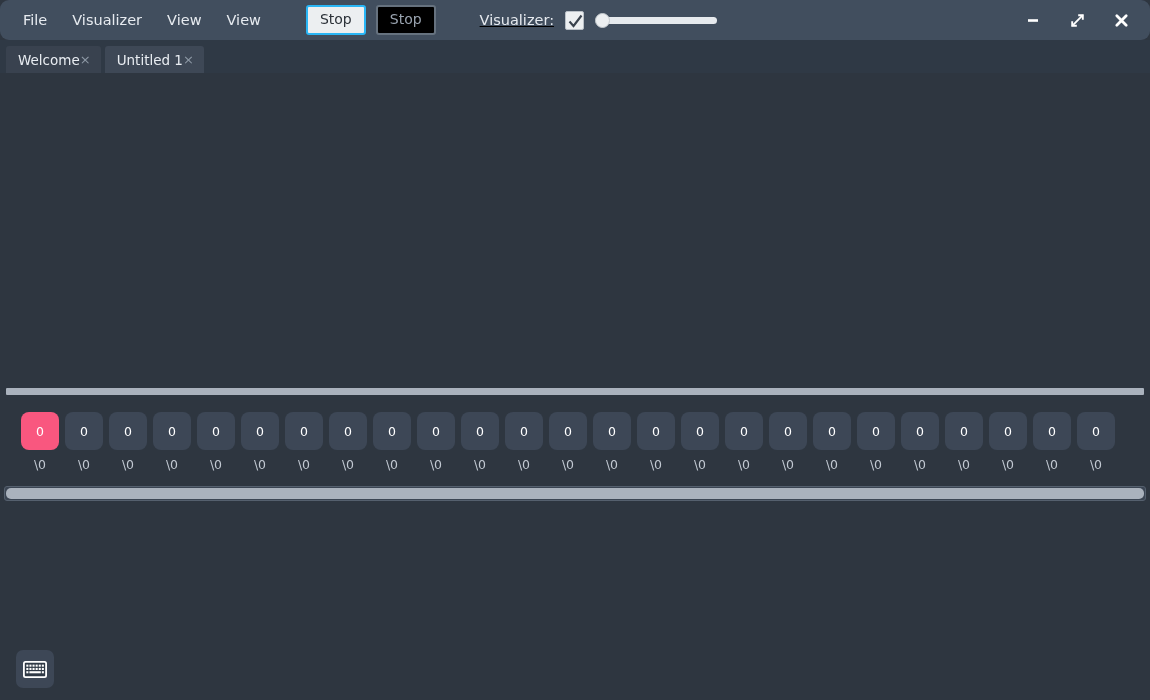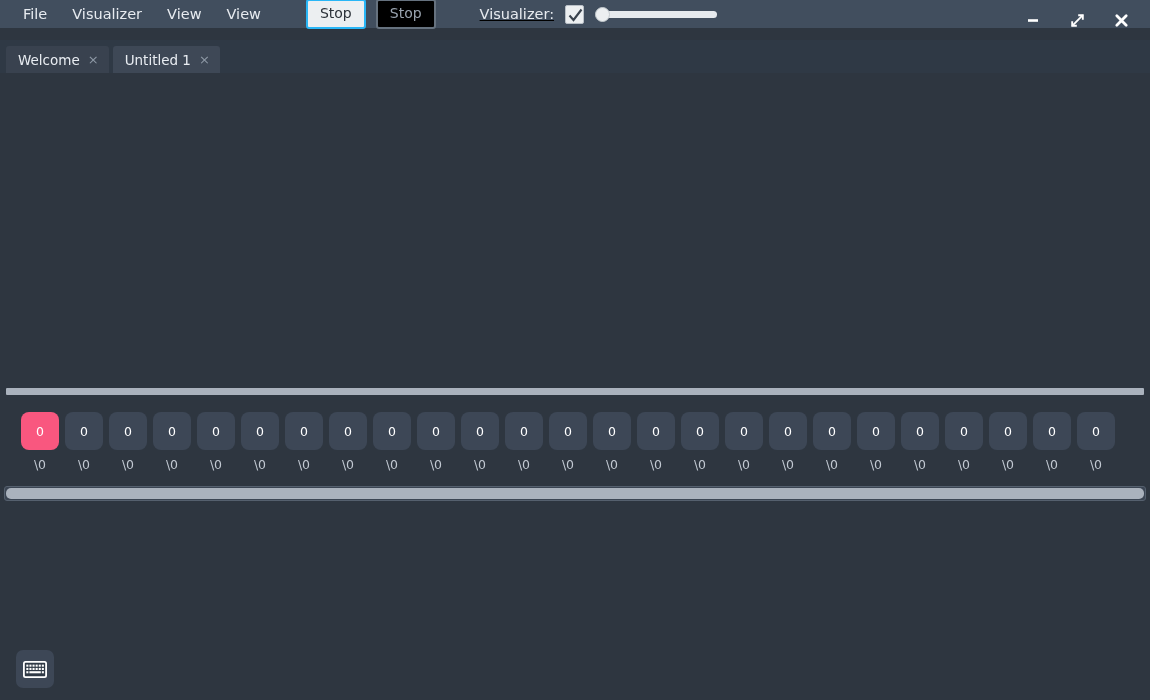--- a/index.html
+++ b/index.html
@@ -6,23 +6,23 @@
   html, body {
     width: 1150px; height: 700px;
     background: #2e3640;
     font-family: "DejaVu Sans", "Liberation Sans", sans-serif;
     overflow: hidden;
   }
   #app { position: relative; width: 1150px; height: 700px; background: #2e3640; }
 
   
   .toolbar {
-    position: absolute; left: 0; top: 0; width: 1150px; height: 28px;
+    position: absolute; left: 0; top: 0; width: 1150px; height: 40px;
     background: #414e5e;
-    display: flex; align-items: center;
+    display: flex; align-items: center; border-radius: 9px;
   }
   .menu-item {
     color: #e7ebf0; font-size: 14.5px; padding: 4px 9px; margin-left: 7px;
     line-height: 1; border-radius: 2px; cursor: default; white-space: nowrap;
   }
   .menu-item:first-child { margin-left: 14px; }
 
   .transport { display: flex; align-items: center; margin-left: 36px; gap: 10px; }
   .btn {
     font-size: 14px; padding: 4px 12px 5px; border-radius: 3px;
@@ -61,21 +61,21 @@
   }
   .win-btn { width: 18px; height: 18px; display: flex; align-items: center;
              justify-content: center; cursor: default; }
 
   
   .tabbar {
     position: absolute; left: 0; top: 40px; width: 1150px; height: 33px;
     background: #2f3945; display: flex; align-items: flex-end; padding-left: 6px;
   }
   .tab {
-    height: 27px; display: flex; align-items: center; gap: 8px;
+    height: 27px; display: flex; align-items: center; 
     padding: 0 10px 0 12px; margin-right: 4px;
     background: #39424f; color: #e9edf2; font-size: 13.5px;
     border-radius: 3px 3px 0 0; cursor: default; white-space: nowrap;
   }
   .tab.active { background: #3e4856; }
   .tab-close { color: #8e99a6; font-size: 13px; line-height: 1; }
 
   
   .editor {
     position: absolute; left: 0; top: 73px; width: 1150px; height: 317px;

